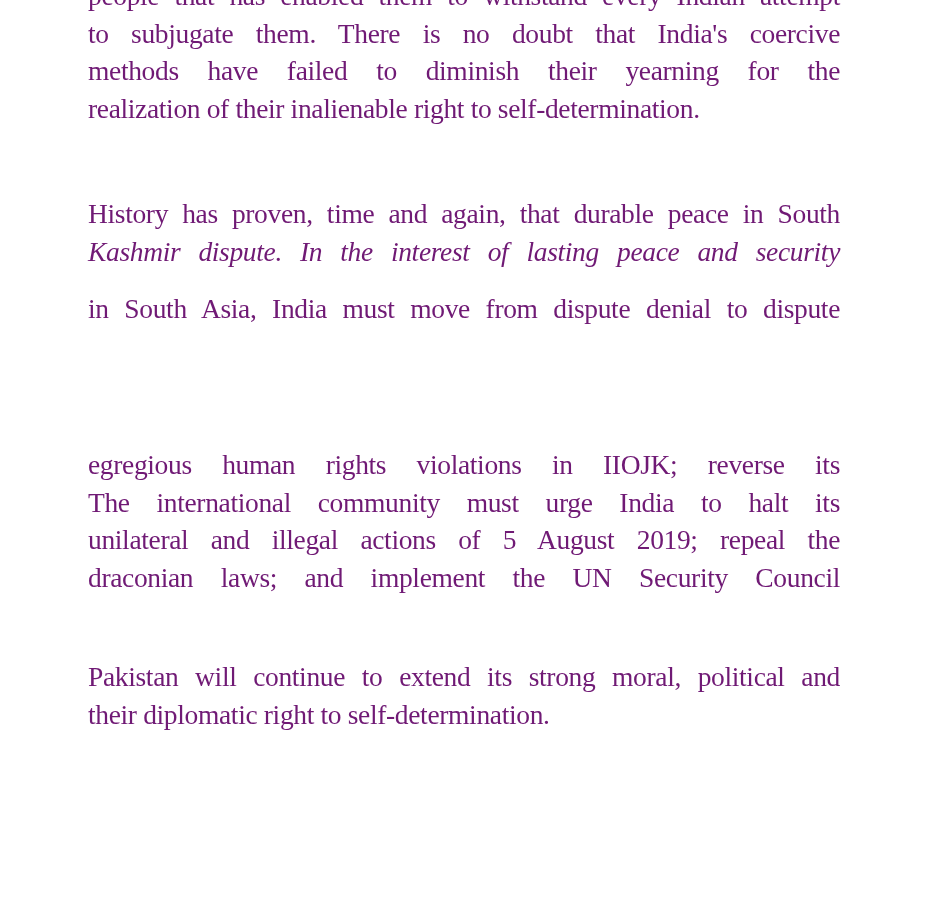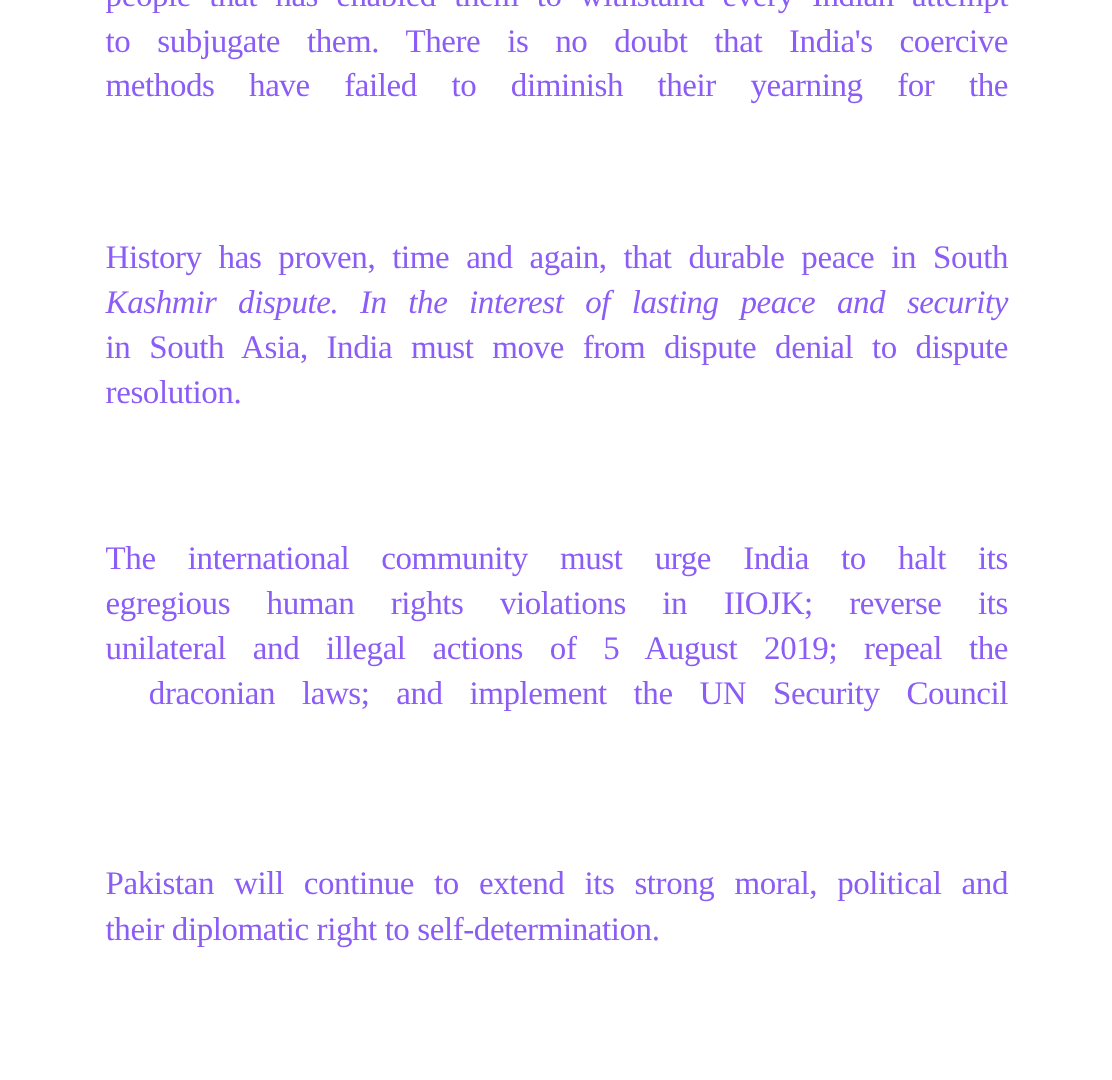--- a/index.html
+++ b/index.html
@@ -12,21 +12,21 @@
       height: 900px;
       overflow: hidden;
       position: relative;
     }
     .page {
       position: absolute;
       left: 88px;
       top: 0;
       width: 752px;
       height: 732px;
-      color: #8b5cf6;
+      color: #701a75;
       font-family: "Liberation Serif", "DejaVu Serif", serif;
       font-size: 27.5px;
       line-height: 37.5px;
     }
     .para {
       position: absolute;
       left: 0;
       width: 752px;
       margin: 0;
       text-align: justify;
@@ -41,45 +41,45 @@
       text-align: justify;
       text-align-last: justify;
       overflow: visible;
     }
     .line.last {
       text-align-last: left;
     }
     #p1 { top: -23px; }
     #p2 { top: 195px; }
     #p3 { top: 446px; }
-    #p4 { top: 717px; }
+    #p4 { top: 658px; }
   </style>
 </head>
 <body>
 
 <div class="page">
 
   <div class="para" id="p1">
     <span class="line" style="white-space: normal; text-align-last: justify;">people that has enabled them to withstand every Indian attempt</span>
     <span class="line" style="white-space: normal; text-align-last: justify;">to subjugate them. There is no doubt that India's coercive</span>
     <span class="line" style="white-space: normal; text-align-last: justify;">methods have failed to diminish their yearning for the</span>
+    <span class="line last">realization of their inalienable right to self-determination.</span>
   </div>
 
   <div class="para" id="p2">
     <span class="line" style="white-space: normal; text-align-last: justify;">History has proven, time and again, that durable peace in South</span>
     <span class="line" style="white-space: normal; text-align-last: justify; font-style: italic;">Kashmir dispute. In the interest of lasting peace and security</span>
-    <span class="line" style="white-space: normal; text-align-last: justify;">in South Asia, India must move from dispute denial to dispute</span>
-    <span class="line last">resolution.</span>
+    <span class="line" style="white-space: normal; text-align-last: justify; margin-top: 20px;">in South Asia, India must move from dispute denial to dispute</span>
   </div>
 
   <div class="para" id="p3">
+    <span class="line" style="white-space: normal; text-align-last: justify;">egregious human rights violations in IIOJK; reverse its</span>
     <span class="line" style="white-space: normal; text-align-last: justify;">The international community must urge India to halt its</span>
-    <span class="line" style="white-space: normal; text-align-last: justify;">egregious human rights violations in IIOJK; reverse its</span>
     <span class="line" style="white-space: normal; text-align-last: justify;">unilateral and illegal actions of 5 August 2019; repeal the</span>
-    <span class="line" style="white-space: normal; text-align-last: justify; margin-left: 36px;">draconian laws; and implement the UN Security Council</span>
+    <span class="line" style="white-space: normal; text-align-last: justify;">draconian laws; and implement the UN Security Council</span>
   </div>
 
   <div class="para" id="p4">
     <span class="line" style="white-space: normal; text-align-last: justify;">Pakistan will continue to extend its strong moral, political and</span>
     <span class="line last">their diplomatic right to self-determination.</span>
   </div>
 
 </div>
 
 </body></html>

